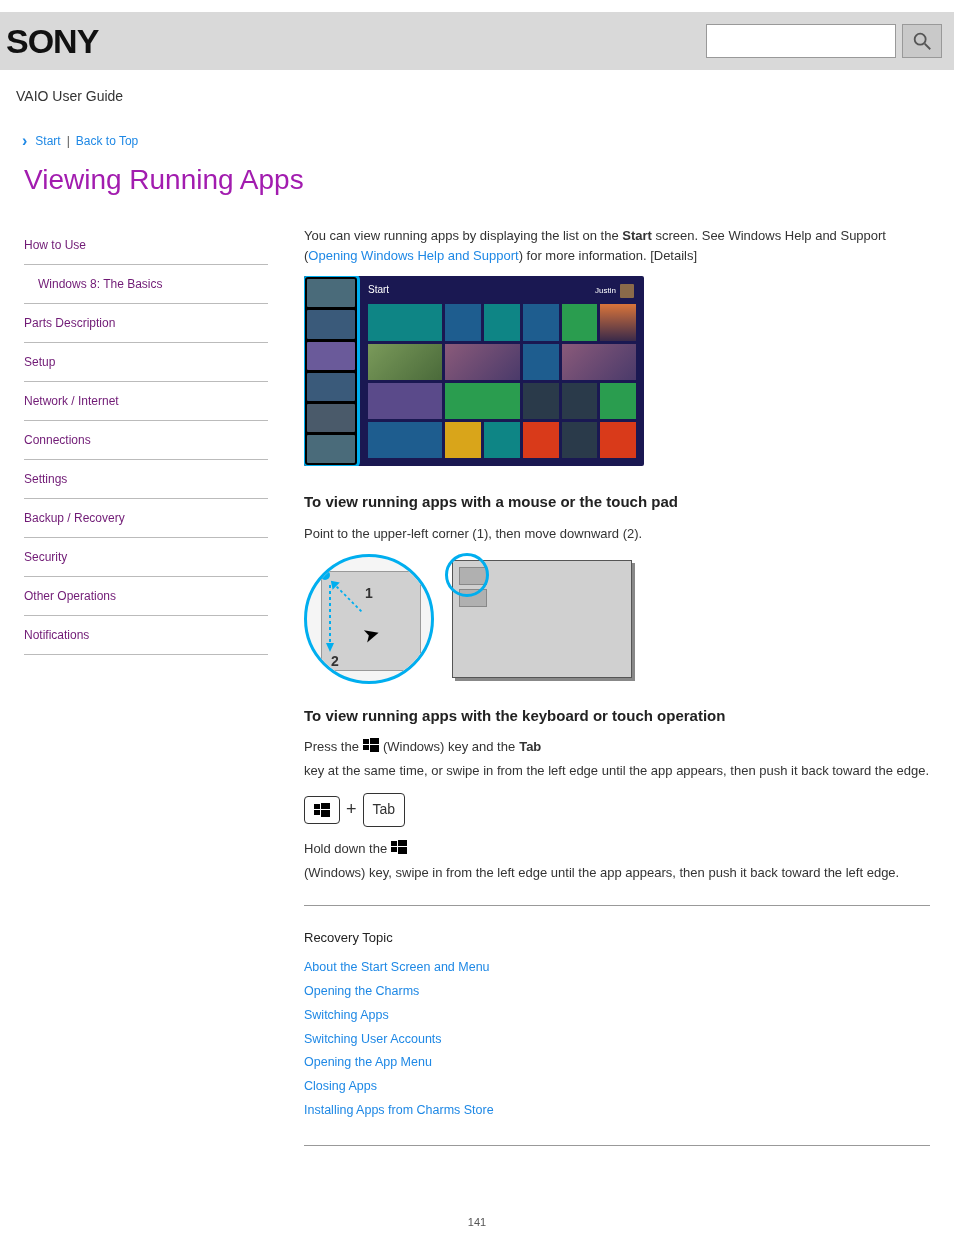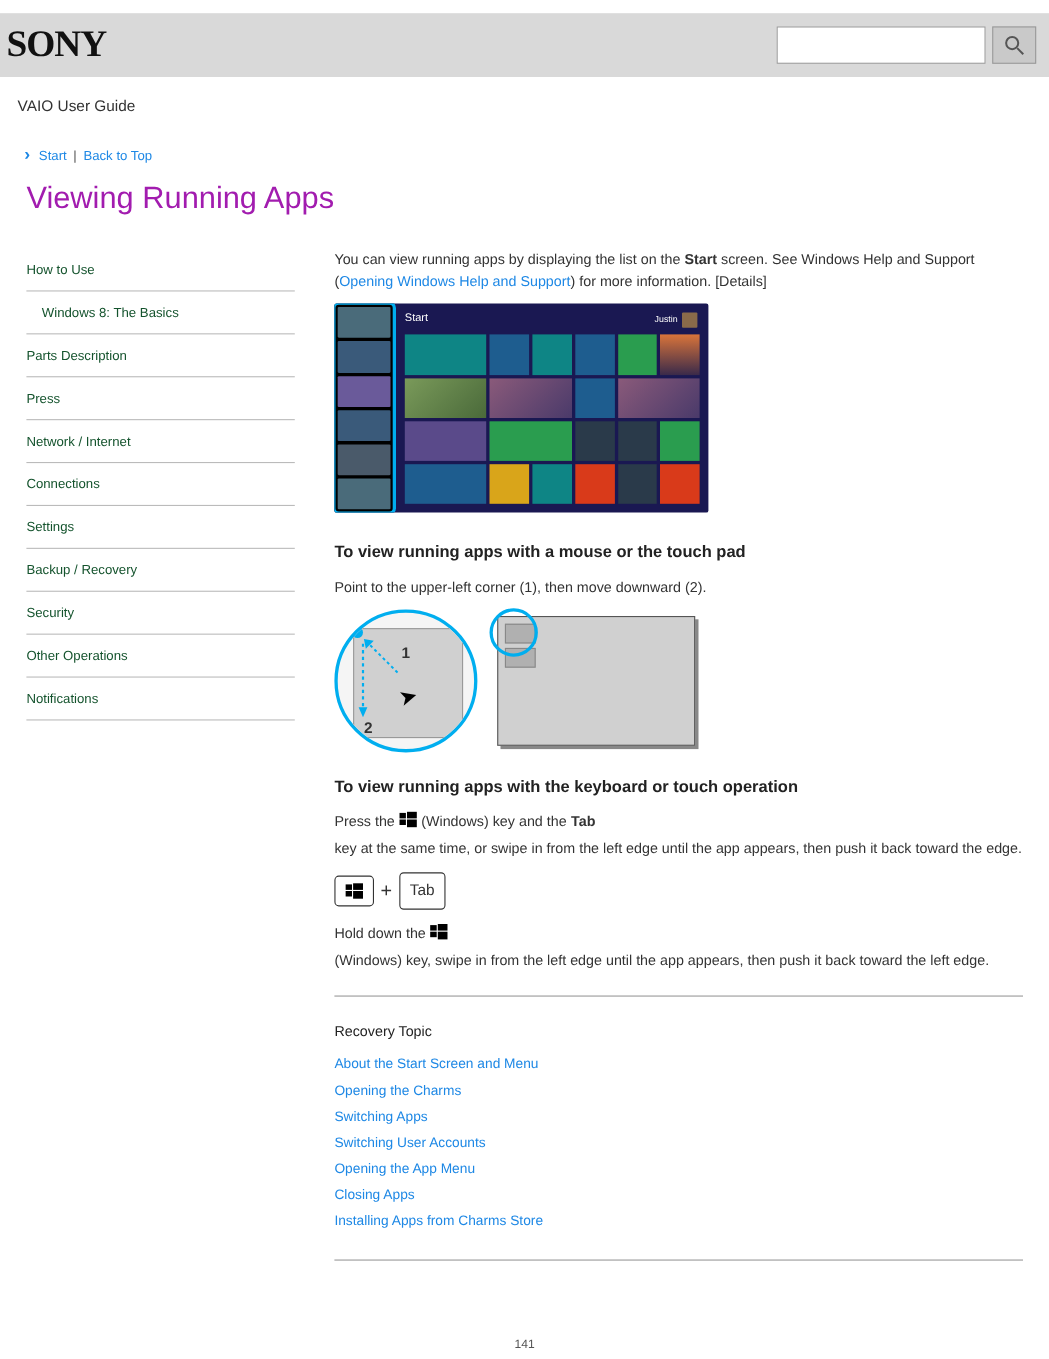--- a/index.html
+++ b/index.html
@@ -1,35 +1,35 @@
 <!DOCTYPE html>
 <html><head>
 <meta charset="utf-8">
 <style>
   * { box-sizing: border-box; margin: 0; padding: 0; }
   body { font-family: Arial, Helvetica, sans-serif; font-size: 13px; color: #333; width: 954px; margin: 0 auto; background: #fff; }
   .header-bar { background: #d9d9d9; height: 58px; margin-top: 12px; display: flex; align-items: center; justify-content: space-between; padding: 0 12px 0 6px; }
-  .logo { font-family: Liberation Serif, serif; font-size: 34px; font-weight: bold; letter-spacing: -1px; color: #111; }
+  .logo { font-family: Liberation Sans, sans-serif; font-size: 34px; font-weight: bold; letter-spacing: -1px; color: #111; }
   .search-wrap { display: flex; align-items: center; }
   .search-input { width: 190px; height: 34px; border: 1px solid #999; background: #fff; padding: 4px; font-size: 13px; }
   .search-btn { width: 40px; height: 34px; border: 1px solid #999; background: #c9c9c9; display: flex; align-items: center; justify-content: center; cursor: pointer; margin-left: 6px; }
   .search-btn svg { width: 22px; height: 22px; }
 
   .title-row { margin: 18px 0 28px 16px; font-size: 14px; color: #333; }
 
   .breadcrumb-row { display: flex; align-items: center; margin-left: 22px; margin-bottom: 14px; font-size: 12px; }
   .chevron { color: #1e88e5; font-size: 16px; font-weight: bold; margin-right: 8px; }
   .crumb-link { color: #1e88e5; cursor: pointer; }
   .crumb-sep { margin: 0 6px; color: #555; }
 
   .page-heading { font-size: 28px; font-weight: normal; margin: 0 0 30px 24px; color: #a21caf; }
 
   .main-cols { display: flex; padding: 0 24px; }
   .sidebar { width: 280px; flex-shrink: 0; padding-right: 36px; }
-  .sidebar-item { border-bottom: 1px solid #bbb; padding: 10px 2px 10px 0; font-size: 12px; line-height: 1.5; color: #14532d; cursor: pointer; }
+  .sidebar-item { border-bottom: 1px solid #bbb; padding: 10px 2px 10px 0; font-size: 12px; line-height: 1.5; color: #701a75; cursor: pointer; }
   .sidebar-item.sub { padding-left: 14px; }
 
   .content { flex: 1; font-size: 13px; line-height: 1.55; color: #333; }
   .content p { margin-bottom: 10px; }
 
   .fig1 { margin: 10px 0 24px 0; width: 340px; }
   .start-screen { position: relative; width: 340px; height: 190px; background: #1a1852; border-radius: 2px; overflow: hidden; }
   .left-bar { position: absolute; left: 0; top: 0; width: 54px; height: 100%; background: #000; display: flex; flex-direction: column; gap: 3px; padding: 3px; }
   .left-bar .thumb { flex: 1; background: #2a2a52; border-radius: 1px; }
   .left-bar .thumb.t1 { background: #4a6b7a; }
@@ -112,21 +112,21 @@
   <span class="crumb-link">Back to Top</span>
 </div>
 
 <h1 class="page-heading">Viewing Running Apps</h1>
 
 <div class="main-cols">
   <div class="sidebar">
     <div class="sidebar-item">How to Use</div>
     <div class="sidebar-item sub">Windows 8: The Basics</div>
     <div class="sidebar-item">Parts Description</div>
-    <div class="sidebar-item">Press</div>
+    <div class="sidebar-item">Setup</div>
     <div class="sidebar-item">Network / Internet</div>
     <div class="sidebar-item">Connections</div>
     <div class="sidebar-item">Settings</div>
     <div class="sidebar-item">Backup / Recovery</div>
     <div class="sidebar-item">Security</div>
     <div class="sidebar-item">Other Operations</div>
     <div class="sidebar-item">Notifications</div>
   </div>
 
   <div class="content">

